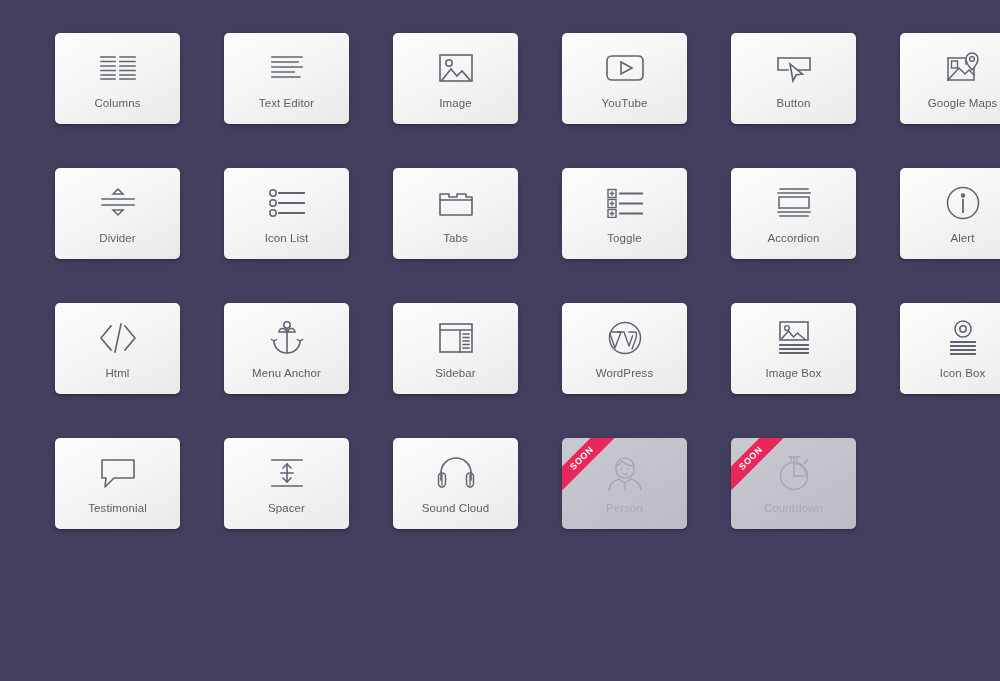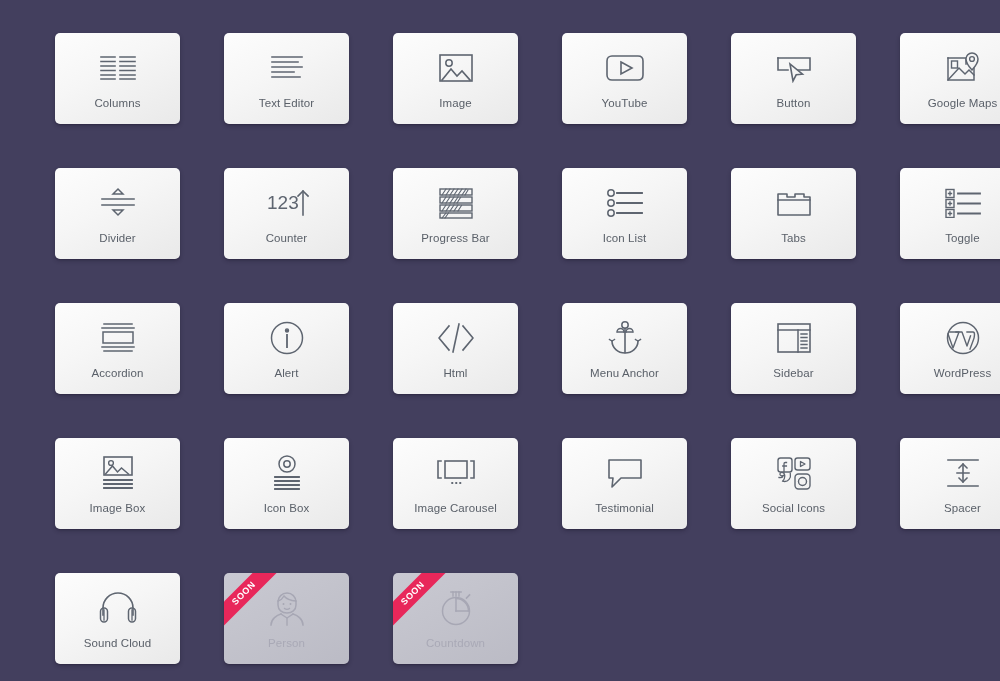--- a/index.html
+++ b/index.html
@@ -172,49 +172,20 @@
         <svg width="38" height="34" viewBox="0 0 38 34">
     <path d="M14 8l5-5 5 5z" stroke-width="1.5"></path>
     <path d="M3 13h32M3 19h32" stroke-width="1.6"></path>
     <path d="M14 24l5 5 5-5z" stroke-width="1.5"></path>
     </svg>
       </div>
       <div class="label">Divider</div>
     </div>
     <div class="card">
       <div class="icon-wrap">
-        <svg width="44" height="32" viewBox="0 0 44 32">
-    <text x="2" y="22" font-family="Liberation Sans, sans-serif" font-size="19" fill="#5e6570" stroke="none">123</text>
-    <path d="M38 28V4" stroke-width="1.6"></path>
-    <path d="M33 9l5-5 5 5" stroke-width="1.6" stroke-linejoin="round"></path>
-    </svg>
-      </div>
-      <div class="label">Counter</div>
-    </div>
-    <div class="card">
-      <div class="icon-wrap">
-        <svg width="36" height="32" viewBox="0 0 36 32">
-    <g stroke-width="1.4">
-      <rect x="2" y="2" width="32" height="6"></rect>
-      <rect x="2" y="10" width="32" height="6"></rect>
-      <rect x="2" y="18" width="32" height="6"></rect>
-      <rect x="2" y="26" width="32" height="5"></rect>
-    </g>
-    <g stroke-width="1.1">
-      <path d="M4 8l4-6M8 8l4-6M12 8l4-6M16 8l4-6M20 8l4-6M24 8l4-6M27 8l3-5"></path>
-      <path d="M4 16l4-6M8 16l4-6M12 16l4-6M16 16l4-6M19 16l3.5-5.5"></path>
-      <path d="M4 24l4-6M8 24l4-6M12 24l4-6M16 24l4-6M20 24l3.5-5.5"></path>
-      <path d="M4 31l4-5M7 31l3.5-5"></path>
-    </g>
-        </svg>
-      </div>
-      <div class="label">Progress Bar</div>
-    </div>
-    <div class="card">
-      <div class="icon-wrap">
         <svg width="38" height="30" viewBox="0 0 38 30">
     <circle cx="5" cy="5" r="3.2" stroke-width="1.5"></circle>
     <path d="M11 5h25" stroke-width="1.8"></path>
     <circle cx="5" cy="15" r="3.2" stroke-width="1.5"></circle>
     <path d="M11 15h25" stroke-width="1.8"></path>
     <circle cx="5" cy="25" r="3.2" stroke-width="1.5"></circle>
     <path d="M11 25h25" stroke-width="1.8"></path>
     </svg>
       </div>
       <div class="label">Icon List</div>
@@ -335,53 +306,25 @@
     <circle cx="16" cy="9" r="3.2" stroke-width="1.5"></circle>
     <g stroke-width="1.8">
             <path d="M4 22h24M4 26h24M4 30h24M4 34h24"></path>
           </g>
     </svg>
       </div>
       <div class="label">Icon Box</div>
     </div>
     <div class="card">
       <div class="icon-wrap">
-        <svg width="42" height="30" viewBox="0 0 42 30">
-    <rect x="10" y="3" width="22" height="17" stroke-width="1.6"></rect>
-    <path d="M6 3H3v17h3" stroke-width="1.6"></path>
-    <path d="M36 3h3v17h-3" stroke-width="1.6"></path>
-    <g stroke-width="1.8" stroke-linecap="round">
-      <path d="M17 25h.5M21 25h.5M25 25h.5"></path>
-    </g>
-        </svg>
-      </div>
-      <div class="label">Image Carousel</div>
-    </div>
-    <div class="card">
-      <div class="icon-wrap">
         <svg width="40" height="34" viewBox="0 0 40 34">
     <path d="M4 4h32v18H16l-9 9 1-9H4z" stroke-width="1.6" stroke-linejoin="round"></path>
     </svg>
       </div>
       <div class="label">Testimonial</div>
-    </div>
-    <div class="card">
-      <div class="icon-wrap">
-        <svg width="36" height="34" viewBox="0 0 36 34">
-    <rect x="2" y="2" width="14" height="14" rx="2.5" stroke-width="1.4"></rect>
-    <path d="M10.5 6.5H9.2c-.8 0-1.2.5-1.2 1.2V16" stroke-width="1.3"></path>
-    <path d="M6.8 10h3.6" stroke-width="1.3"></path>
-    <rect x="19" y="2" width="15" height="12" rx="2.5" stroke-width="1.4"></rect>
-    <path d="M24.5 5.5l4.5 2.5-4.5 2.5z" stroke-width="1.3" stroke-linejoin="round"></path>
-    <path d="M3 21.5c2.5.5 4-.6 4.6-2.2-1.2.8-2.6.6-3.4-.4-.7-1 .1-2.6 1.6-2.6 1.6 0 2.8 1.5 3 3.6 0 2-.8 4-2.3 5.3 2.2.6 5 .2 6.6-1.8 1.4-1.8 1.6-4.3 1.2-6.1" stroke-width="1.3" stroke-linejoin="round"></path>
-    <rect x="19" y="18" width="15" height="15" rx="3.5" stroke-width="1.4"></rect>
-    <circle cx="26.5" cy="25.5" r="4" stroke-width="1.4"></circle>
-    </svg>
-      </div>
-      <div class="label">Social Icons</div>
     </div>
     <div class="card">
       <div class="icon-wrap">
         <svg width="36" height="32" viewBox="0 0 36 32">
     <path d="M3 3h30M3 29h30" stroke-width="1.6"></path>
     <path d="M18 7v18" stroke-width="1.6"></path>
     <path d="M14 11l4-4 4 4" stroke-width="1.5" stroke-linejoin="round"></path>
     <path d="M14 21l4 4 4-4" stroke-width="1.5" stroke-linejoin="round"></path>
     <path d="M12 16h12" stroke-width="1.5"></path>
     </svg>

